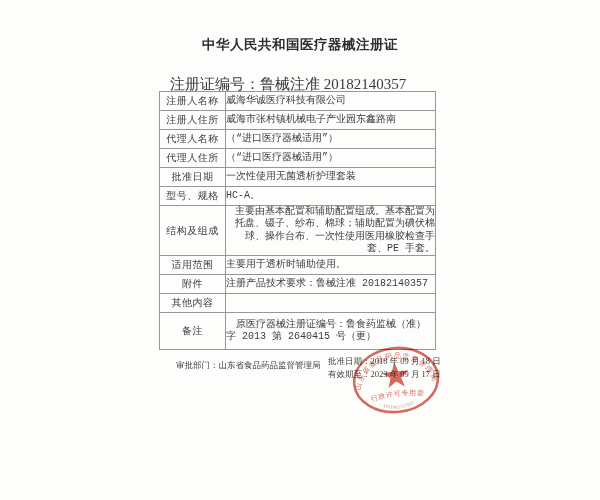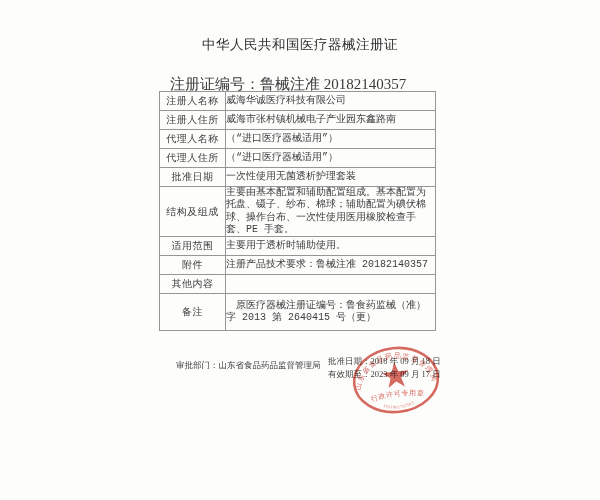--- a/index.html
+++ b/index.html
@@ -7,21 +7,21 @@
     position:relative;
     width:600px;height:500px;
     background:#fdfdfc;
     overflow:hidden;
     font-family:"Liberation Serif","DejaVu Serif",serif;
     color:#3b3b3b;
   }
   .cert-title{
     position:absolute;top:36px;left:0;width:600px;
     text-align:center;
-    font-size:13.5px;font-weight:400;color:#2e2e2e;
+    font-size:13.5px;font-weight:700;color:#2e2e2e;
     letter-spacing:0.5px;
     margin:0;
   }
   .reg-line{
     position:absolute;top:75px;left:170px;
     font-size:15px;color:#3a3a3a;
   }
   table.cert{
     position:absolute;left:159px;top:91px;
     width:277px;
@@ -42,21 +42,21 @@
     letter-spacing:0.5px;
   }
   td.val{
     padding:1px 4px 1px 9px;
     text-align:left;
     line-height:12px;
   }
   tr.r{height:19px;}
   tr.r-tall3{height:38px;}
   tr.r-tall2{height:37px;margin-top:8px;}
-  td.cell-structure{font-size:8.8px;line-height:12.3px;padding-right:3px;}
+  td.cell-structure{font-size:8.8px;line-height:12.3px;padding-right:3px;text-align:right;}
   td.cell-notes{font-size:8.8px;line-height:12px;text-indent:1em;padding-right:2px;}
   .footer-dept{
     position:absolute;left:164px;top:360px;
     font-size:8.5px;color:#3d3d3d;margin-left:12px;
   }
   .footer-dates{
     position:absolute;left:328px;top:355px;
     font-size:8.5px;color:#3d3d3d;line-height:13px;
   }
   .stamp{
@@ -92,20 +92,24 @@
         <td class="lbl">代理人名称</td>
         <td class="val">（“进口医疗器械适用”）</td>
       </tr>
       <tr class="r">
         <td class="lbl">代理人住所</td>
         <td class="val">（“进口医疗器械适用”）</td>
       </tr>
       <tr class="r">
         <td class="lbl">批准日期</td>
         <td class="val">一次性使用无菌透析护理套装</td>
+      </tr>
+      <tr class="r">
+        <td class="lbl">型号、规格</td>
+        <td class="val">HC-A。</td>
       </tr>
       <tr class="r-tall3">
         <td class="lbl">结构及组成</td>
         <td class="val cell-structure">主要由基本配置和辅助配置组成。基本配置为托盘、镊子、纱布、棉球；辅助配置为碘伏棉球、操作台布、一次性使用医用橡胶检查手套、PE 手套。</td>
       </tr>
       <tr class="r">
         <td class="lbl">适用范围</td>
         <td class="val">主要用于透析时辅助使用。</td>
       </tr>
       <tr class="r">

